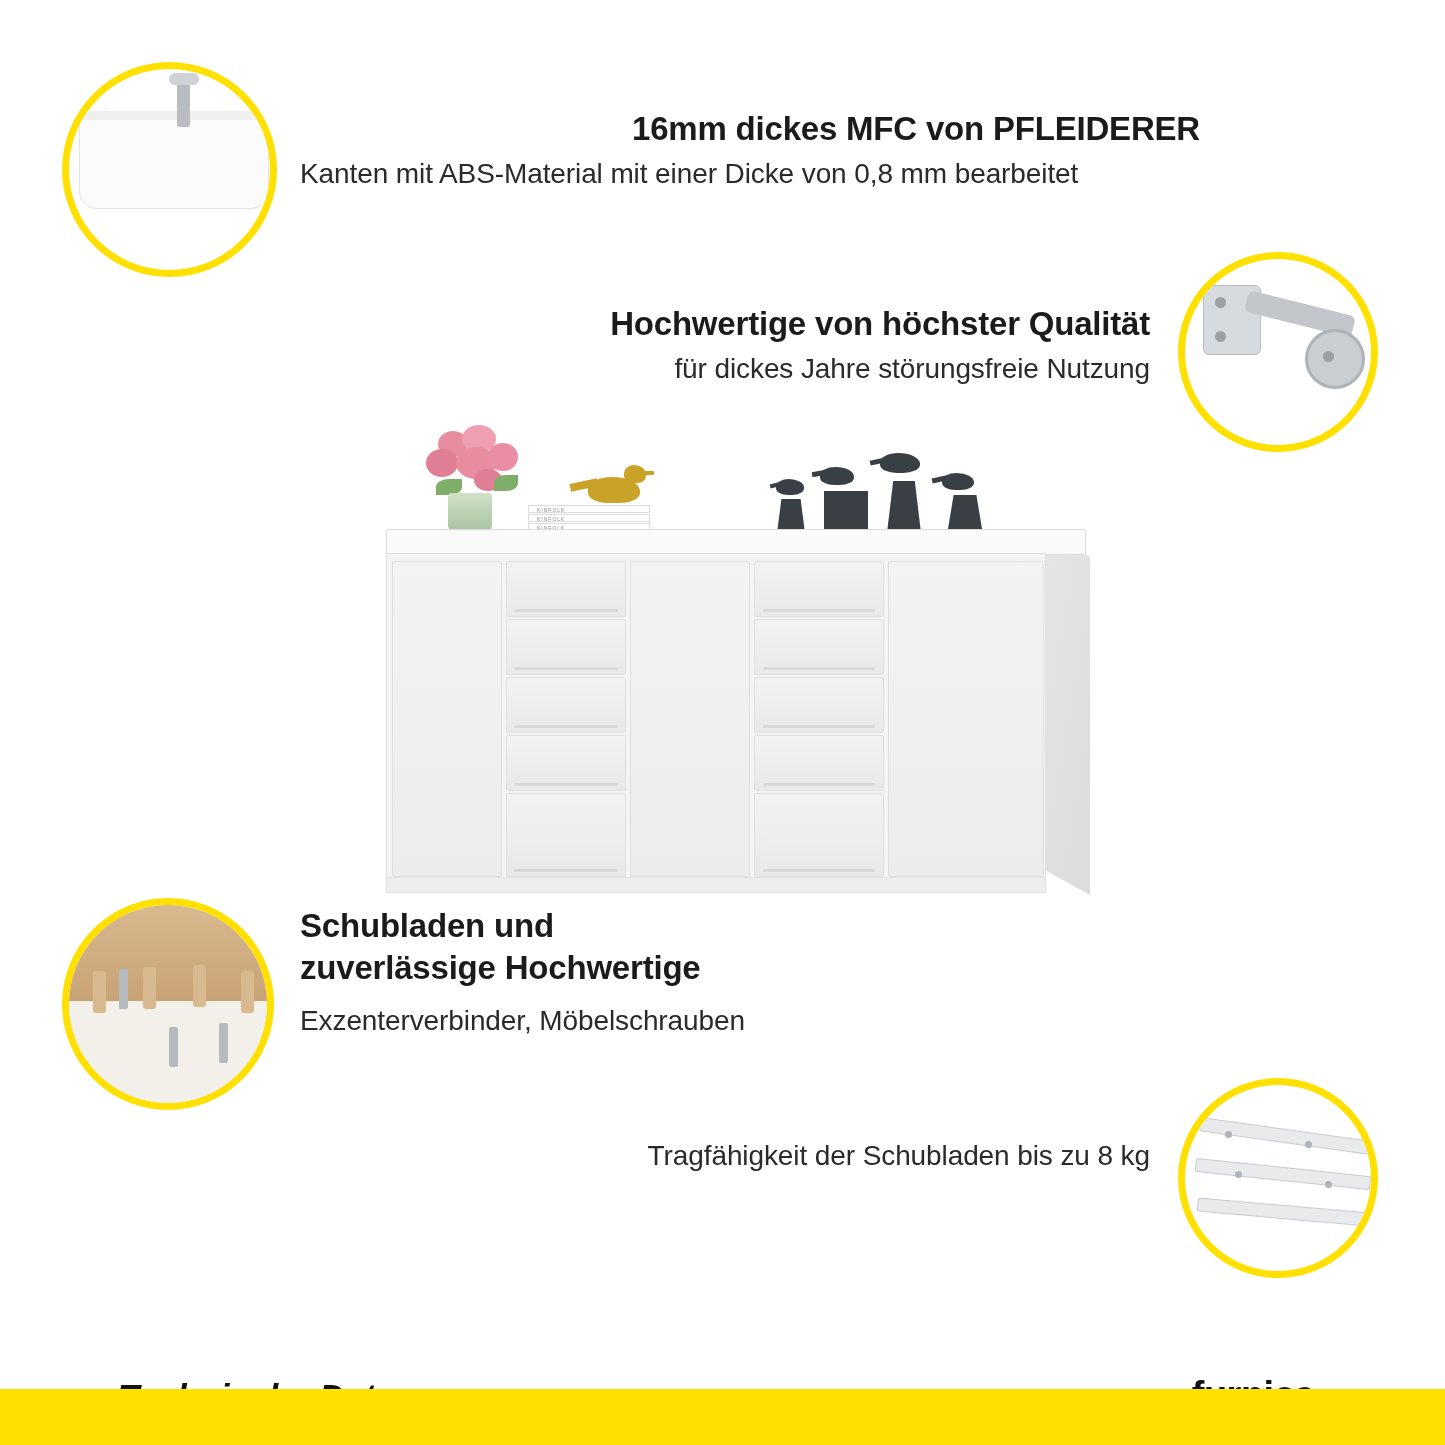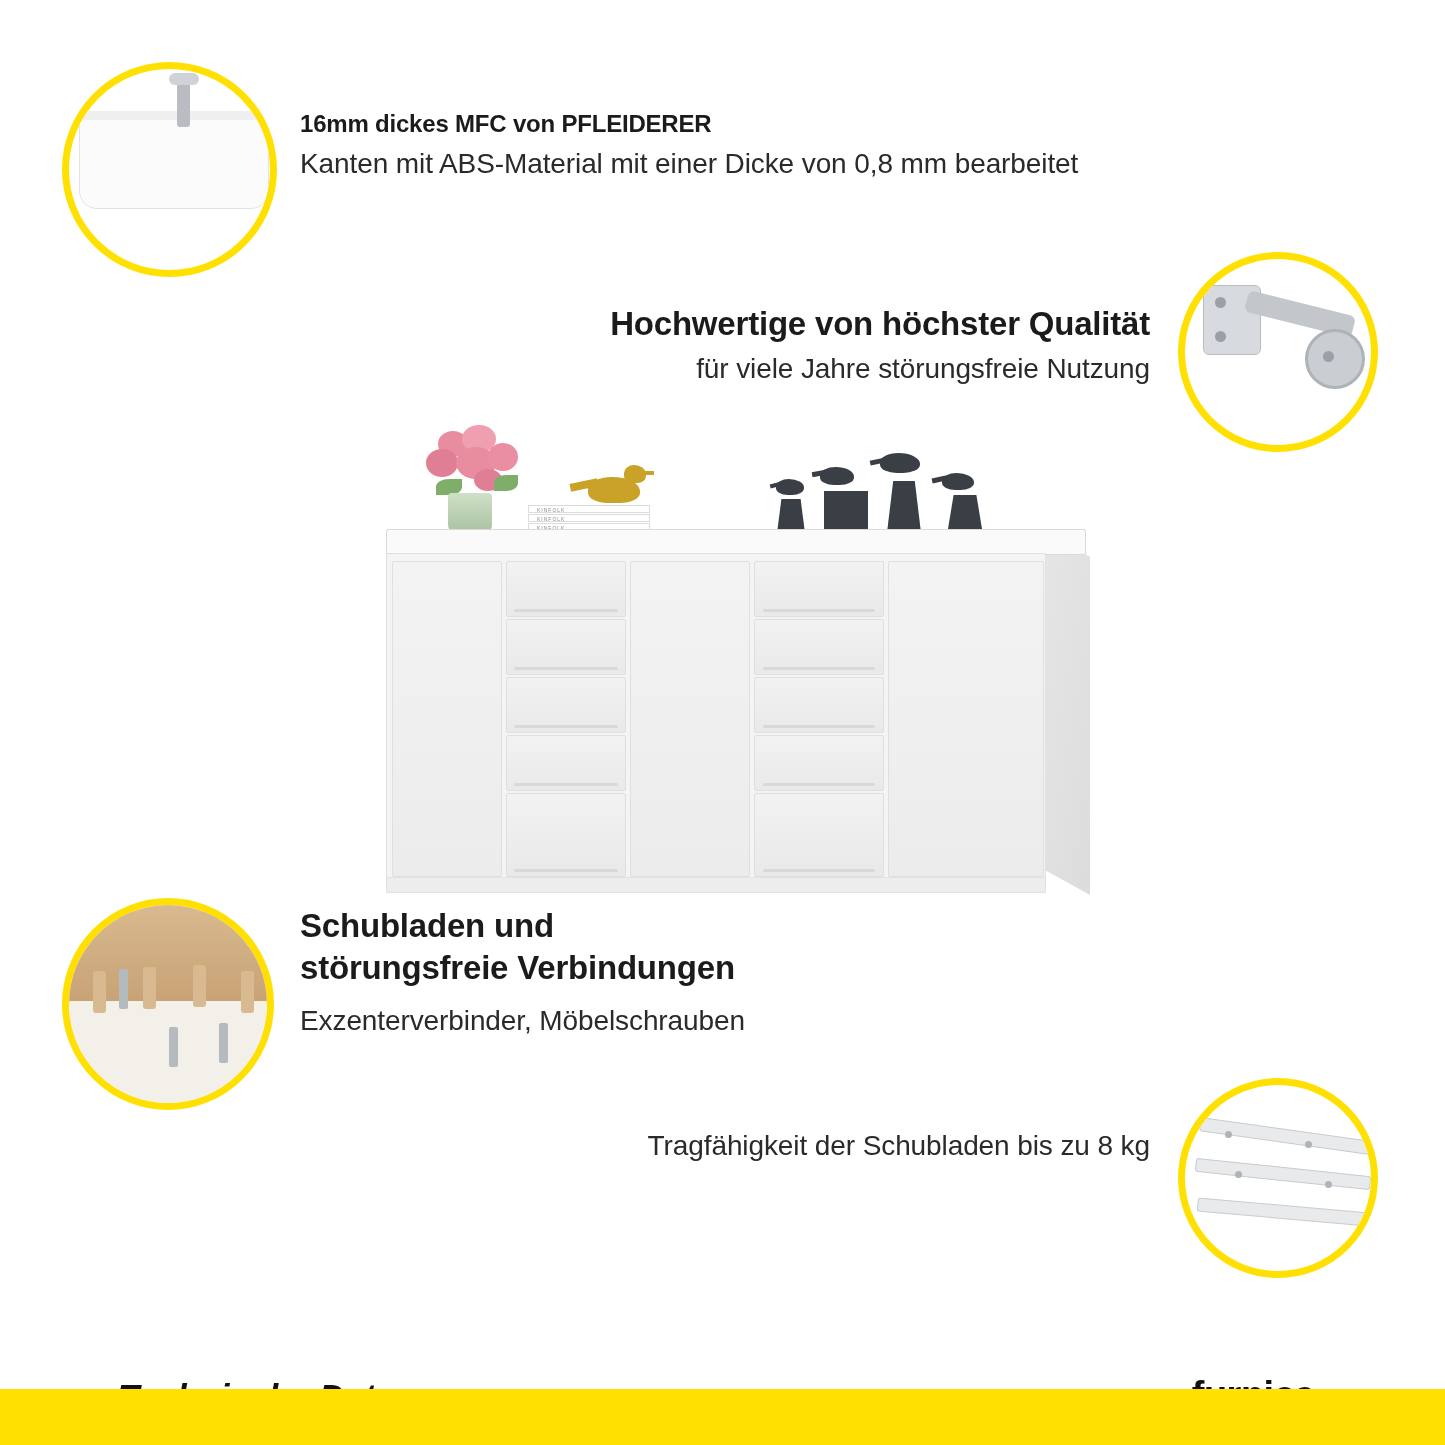--- a/index.html
+++ b/index.html
@@ -27,37 +27,37 @@
     letter-spacing: -0.2px;
   }
   .feat-sub {
     color: #2a2a2a;
     letter-spacing: -0.1px;
   }
 
   
   #f1 { left: 62px;  top: 62px;  width: 215px; height: 215px; }
   #f1-text { position:absolute; left: 300px; top: 110px; width: 900px; }
-  #f1-text .feat-title { font-size: 24px; }
+  #f1-text .feat-title { font-size: 33px; text-align: right; }
   #f1-text .feat-sub   { font-size: 28px; margin-top: 10px; }
 
   #f2 { left: 1178px; top: 252px; width: 200px; height: 200px; }
   #f2-text { position:absolute; left: 430px; top: 305px; width: 720px; text-align: right; }
   #f2-text .feat-title { font-size: 33px; }
   #f2-text .feat-sub   { font-size: 28px; margin-top: 10px; }
 
   #f3 { left: 62px;  top: 898px; width: 212px; height: 212px; }
   #f3-text { position:absolute; left: 300px; top: 905px; width: 830px; }
   #f3-text .feat-title { font-size: 33px; line-height: 1.28; }
   #f3-text .feat-sub   { font-size: 28px; margin-top: 16px; }
 
   #f4 { left: 1178px; top: 1078px; width: 200px; height: 200px; }
   #f4-text { position:absolute; left: 330px; top: 1120px; width: 820px; text-align: right; }
   #f4-text .feat-title { font-size: 33px; }
-  #f4-text .feat-sub   { font-size: 28px; margin-top: 10px; }
+  #f4-text .feat-sub   { font-size: 28px; margin-top: 20px; }
 
   
   .bottom-bar {
     position: absolute; left: 0; bottom: 0;
     width: 1445px; height: 56px; background: #FFE000;
   }
   .bottom-label {
     position: absolute; left: 118px; bottom: 28px;
     font-size: 35px; font-weight: bold; font-style: italic; color: #111;
   }
@@ -159,21 +159,21 @@
   <div class="circle" id="f2">
     <div class="c2-hinge-plate"></div>
     <div class="c2-arm"></div>
     <div class="c2-cup"></div>
     <div class="c2-screw" style="left:30px; top:38px;"></div>
     <div class="c2-screw" style="left:30px; top:72px;"></div>
     <div class="c2-screw" style="left:138px; top:92px;"></div>
   </div>
   <div id="f2-text">
     <div class="feat-title">Hochwertige von höchster Qualität</div>
-    <div class="feat-sub">für viele Jahre störungsfreie Nutzung</div>
+    <div class="feat-sub">für dickes Jahre störungsfreie Nutzung</div>
   </div>
 
   <div class="furniture">
 
     <div class="flowers">
       <div class="flw" style="left:20px; top:6px;  width:30px; height:26px;"></div>
       <div class="flw" style="left:44px; top:0px;  width:34px; height:28px; background:#ef9fb0;"></div>
       <div class="flw" style="left:8px;  top:24px; width:32px; height:28px; background:#e07e95;"></div>
       <div class="flw" style="left:38px; top:22px; width:40px; height:32px;"></div>
       <div class="flw" style="left:70px; top:18px; width:30px; height:28px; background:#ea8ea3;"></div>
@@ -250,21 +250,21 @@
     <div class="dowel" style="left:24px; top:66px;"></div>
     <div class="dowel" style="left:74px; top:62px;"></div>
     <div class="dowel" style="left:124px; top:60px;"></div>
     <div class="dowel" style="left:172px; top:66px;"></div>
     <div class="metalpin" style="left:50px; top:64px;"></div>
     <div class="metalpin" style="left:100px; top:122px;"></div>
     <div class="metalpin" style="left:150px; top:118px;"></div>
   </div>
   <div id="f3-text">
     <div class="feat-title">Schubladen und</div>
-    <div class="feat-title">störungsfreie Verbindungen</div>
+    <div class="feat-title">zuverlässige Hochwertige</div>
     <div class="feat-sub">Exzenterverbinder, Möbelschrauben</div>
   </div>
 
   <div class="circle" id="f4">
     <div class="slide" style="left:14px; top:44px; width:172px; transform:rotate(8deg);"></div>
     <div class="slide" style="left:10px; top:82px; width:176px; transform:rotate(6deg);"></div>
     <div class="slide" style="left:12px; top:120px; width:172px; transform:rotate(5deg);"></div>
     <div class="slide-dot" style="left:40px; top:46px;"></div>
     <div class="slide-dot" style="left:120px; top:56px;"></div>
     <div class="slide-dot" style="left:50px; top:86px;"></div>

